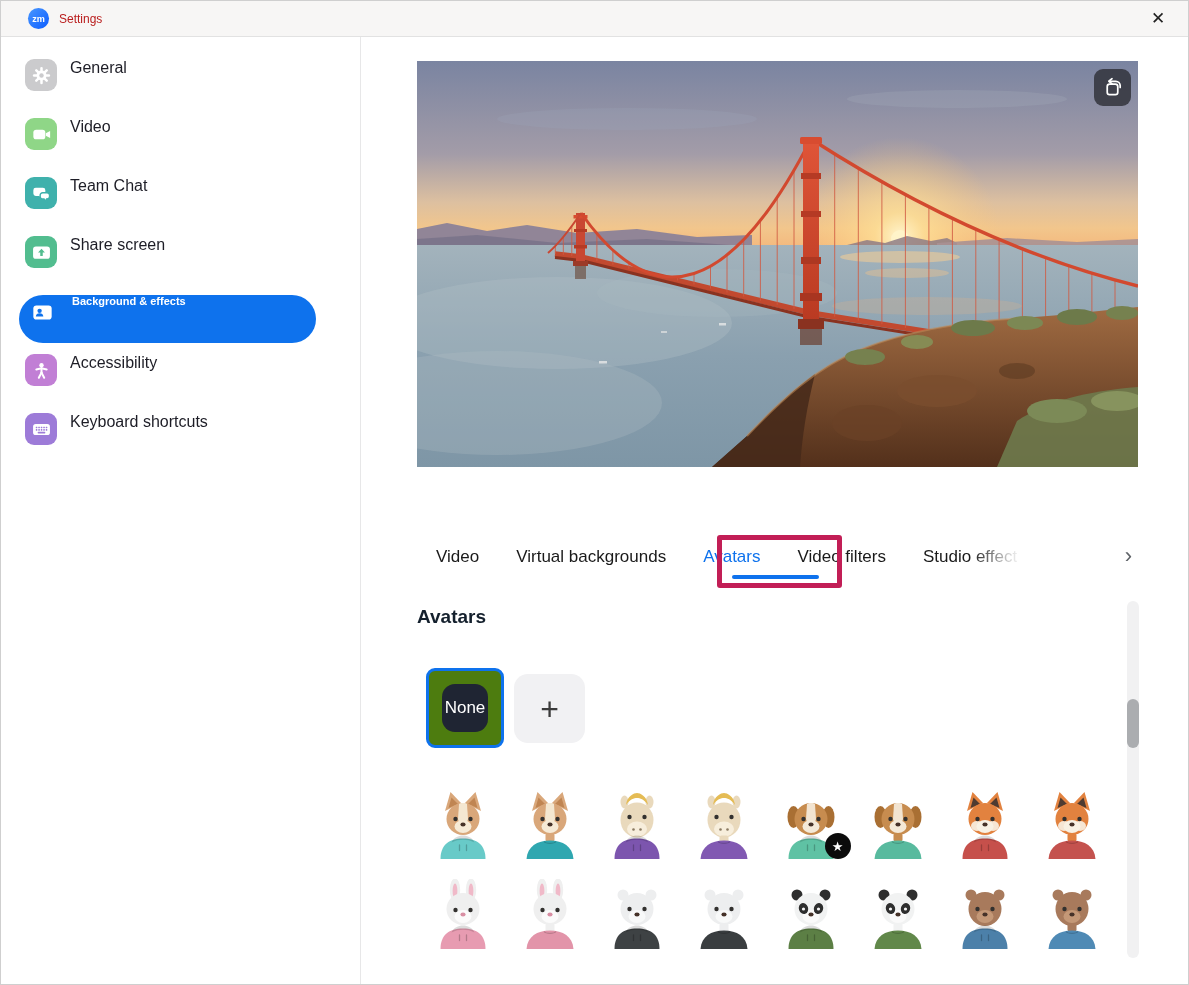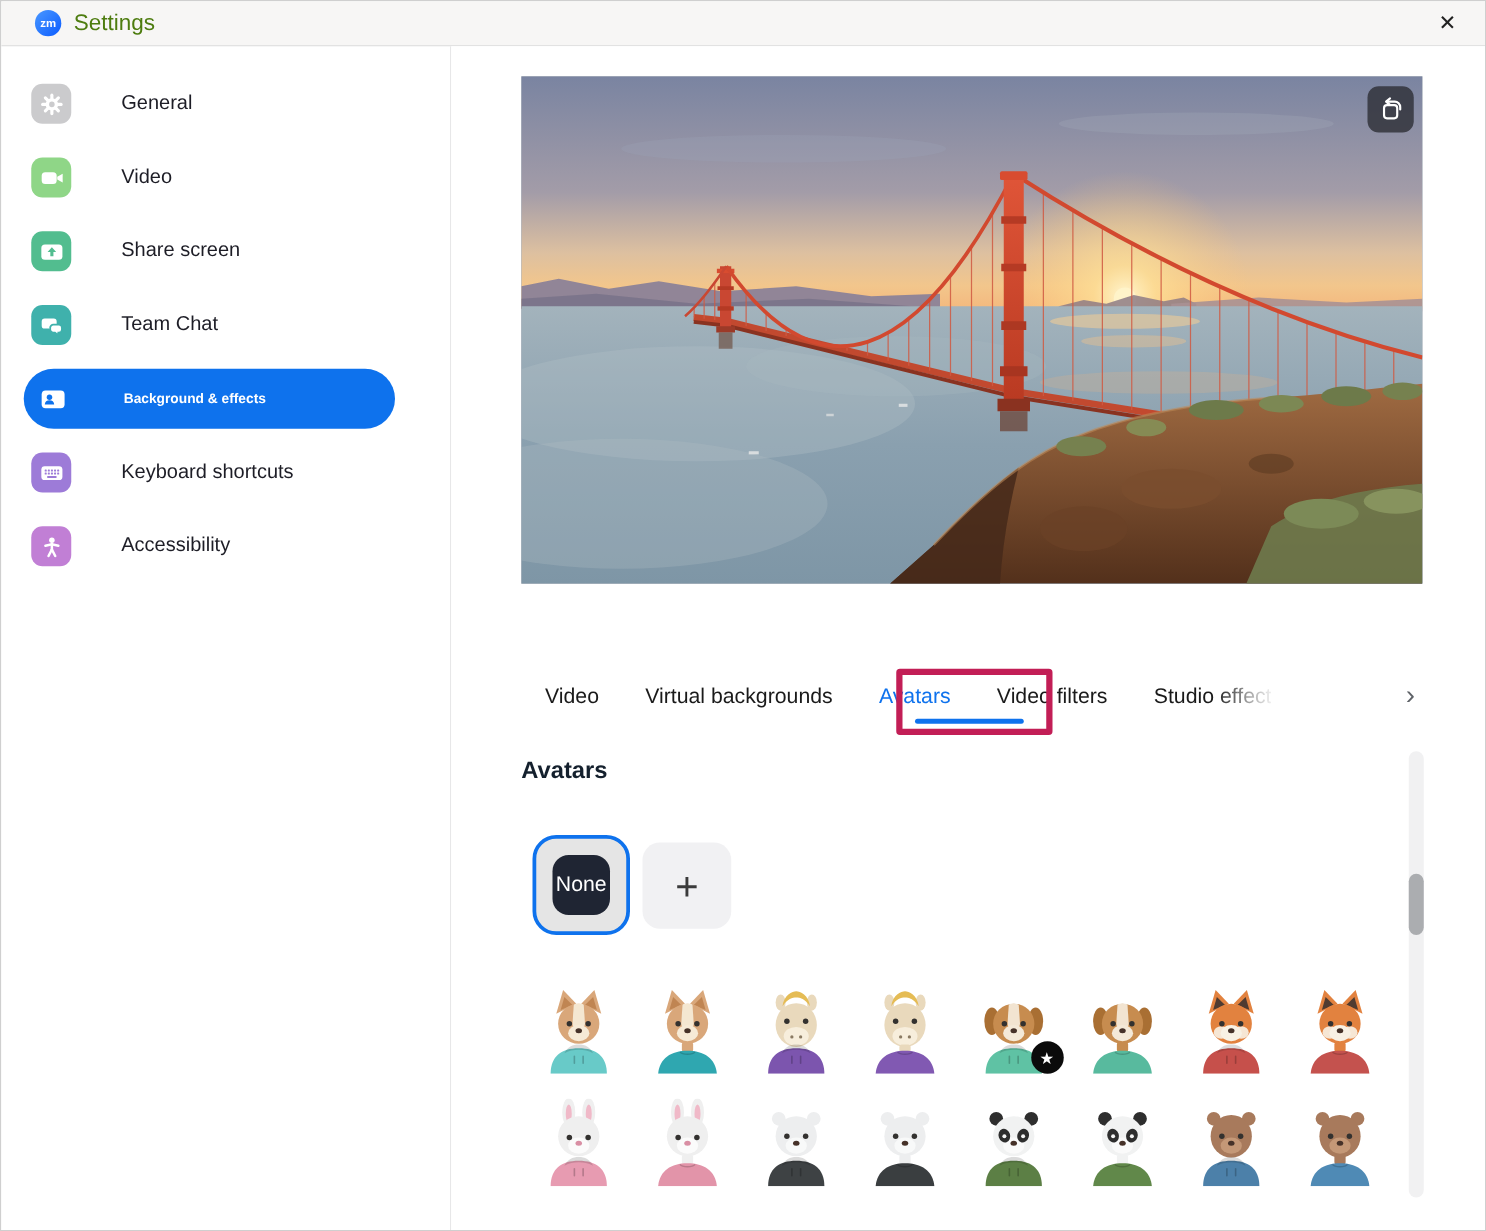--- a/index.html
+++ b/index.html
@@ -14,32 +14,32 @@
     position:relative;width:1189px;height:985px;background:#fff;
     border:1px solid #cfcfcf;overflow:hidden;
   }
   
   .titlebar{
     position:relative;height:36px;background:#f7f6f5;border-bottom:1px solid #e2e2e2;
     display:flex;align-items:center;gap:9px;padding-left:26px;
   }
   .zm-logo{width:23px;height:23px;display:grid;place-items:center;}
   .zm-logo svg{width:23px;height:23px;}
-  .win-title{font-size:18px;color:#4d7c0f;}
+  .win-title{font-size:12px;color:#b91c1c;}
   .close-btn{
     position:absolute;right:8px;top:0;width:44px;height:35px;display:grid;place-items:center;
     font-size:17px;color:#222;cursor:pointer;background:transparent;border:none;
   }
   
   .body-wrap{display:flex;height:948px;}
   .sidebar{width:360px;border-right:1px solid #e7e7e8;padding-top:22px;flex:none;background:#fff;}
   .main{position:relative;flex:1;background:#fff;}
   
   .side-item{
-    height:48px;border-radius:24px;display:flex;align-items:center;gap:40px;
+    height:48px;border-radius:24px;display:flex;gap:13px;
     padding-left:6px;margin:0 44px 11px 18px;cursor:pointer;
   }
   .side-item .side-icon{
     width:32px;height:32px;border-radius:9px;display:grid;place-items:center;flex:none;
   }
   .side-icon svg{width:23px;height:23px;}
   .side-item.selected .side-icon{width:34px;height:34px;}
   .side-item.selected .side-icon svg{width:25px;height:25px;}
   .side-label{font-size:16px;color:#1d1d26;white-space:nowrap;}
   .side-item.selected{background:var(--accent);}
@@ -72,22 +72,22 @@
   }
   .annotation-box{
     position:absolute;left:356px;top:498px;width:125px;height:53px;
     border:5px solid var(--annotation);border-radius:3px;pointer-events:none;
   }
   
   .section-heading{
     position:absolute;left:56px;top:569px;font-size:19px;font-weight:700;color:#14202d;
   }
   .none-btn{
-    position:absolute;left:65px;top:631px;width:78px;height:80px;border-radius:19px;
-    border:3px solid var(--accent);background:#e5e5e5;padding:13px;cursor:pointer;
+    position:absolute;left:65px;top:631px;width:78px;height:80px;border-radius:9px;
+    border:3px solid var(--accent);background:#4d7c0f;padding:13px;cursor:pointer;
   }
   .none-inner{
     width:100%;height:100%;border-radius:13px;background:var(--none-bg);
     display:grid;place-items:center;color:#fff;font-size:17px;
   }
   .add-btn{
     position:absolute;left:153px;top:637px;width:71px;height:69px;border-radius:14px;
     background:#f1f1f3;border:none;display:grid;place-items:center;
     font-size:32px;font-weight:300;color:#3b3b3b;cursor:pointer;line-height:1;
   }
@@ -152,46 +152,60 @@
         <div class="side-item">
       <span class="side-icon" style="background:#8FD687">
             <svg viewBox="0 0 24 24">
               <rect x="3.5" y="7" width="12.5" height="10" rx="3" fill="#fff"></rect>
               <path d="M16.5 10.8 L21 8.3 V15.7 L16.5 13.2 Z" fill="#fff"></path>
             </svg>
           </span>
       <span class="side-label">Video</span>
     </div>
         <div class="side-item">
+      <span class="side-icon" style="background:#3FB1AC">
+            <svg viewBox="0 0 24 24">
+              <path d="M3.5 8.5 A2.5 2.5 0 0 1 6 6 H13.5 A2.5 2.5 0 0 1 16 8.5 V12 A2.5 2.5 0 0 1 13.5 14.5 H12.5 V17 L9.5 14.5 H6 A2.5 2.5 0 0 1 3.5 12 Z" fill="#fff"></path>
+              <path d="M13.2 11.2 h4.6 a2.6 2.6 0 0 1 2.6 2.6 v1.4 a2.6 2.6 0 0 1 -2.6 2.6 h-0.4 l0.3 2.6 -3.1 -2.6 h-1.4 a2.6 2.6 0 0 1 -2.6 -2.6 v-1.4 a2.6 2.6 0 0 1 2.6 -2.6 Z" fill="#fff" stroke="#3FB1AC" stroke-width="1.5"></path>
+            </svg>
+          </span>
+      <span class="side-label">Team Chat</span>
+    </div>
+        <div class="side-item">
       <span class="side-icon" style="background:#52BD8F">
             <svg viewBox="0 0 24 24">
               <rect x="3.2" y="5.8" width="17.6" height="12.8" rx="3" fill="#fff"></rect>
               <path d="M12 8.2 L15.6 12 H13.3 V15.6 H10.7 V12 H8.4 Z" fill="#52BD8F"></path>
             </svg>
           </span>
       <span class="side-label">Share screen</span>
-    </div>
-        <div class="side-item">
-      <span class="side-icon" style="background:#3FB1AC">
-            <svg viewBox="0 0 24 24">
-              <path d="M3.5 8.5 A2.5 2.5 0 0 1 6 6 H13.5 A2.5 2.5 0 0 1 16 8.5 V12 A2.5 2.5 0 0 1 13.5 14.5 H12.5 V17 L9.5 14.5 H6 A2.5 2.5 0 0 1 3.5 12 Z" fill="#fff"></path>
-              <path d="M13.2 11.2 h4.6 a2.6 2.6 0 0 1 2.6 2.6 v1.4 a2.6 2.6 0 0 1 -2.6 2.6 h-0.4 l0.3 2.6 -3.1 -2.6 h-1.4 a2.6 2.6 0 0 1 -2.6 -2.6 v-1.4 a2.6 2.6 0 0 1 2.6 -2.6 Z" fill="#fff" stroke="#3FB1AC" stroke-width="1.5"></path>
-            </svg>
-          </span>
-      <span class="side-label">Team Chat</span>
     </div>
         <div class="side-item selected">
       <span class="side-icon" style="background:transparent">
             <svg viewBox="0 0 24 24">
               <rect x="3.2" y="5.2" width="17.6" height="13.6" rx="3" fill="#fff"></rect>
               <circle cx="9.2" cy="10.4" r="2.1" fill="#0E72ED"></circle>
               <path d="M5.6 15.9 C5.6 13.7 7.2 12.6 9.2 12.6 C11.2 12.6 12.8 13.7 12.8 15.9 Z" fill="#0E72ED"></path>
             </svg>
           </span>
       <span class="side-label">Background &amp; effects</span>
+    </div>
+        <div class="side-item">
+      <span class="side-icon" style="background:#C17FD5">
+            <svg viewBox="0 0 24 24">
+              <circle cx="12" cy="6.4" r="2.3" fill="#fff"></circle>
+              <g stroke="#fff" stroke-width="2.1" stroke-linecap="round" fill="none">
+                <path d="M12 9.4 V14.2"></path>
+                <path d="M6.6 11 L12 9.8 L17.4 11"></path>
+                <path d="M12 14.2 L9.2 19.6"></path>
+                <path d="M12 14.2 L14.8 19.6"></path>
+              </g>
+            </svg>
+          </span>
+      <span class="side-label">Accessibility</span>
     </div>
         <div class="side-item">
       <span class="side-icon" style="background:#9D7BD8">
             <svg viewBox="0 0 24 24">
               <rect x="3.2" y="6.2" width="17.6" height="11.6" rx="2.8" fill="#fff"></rect>
               <g fill="#9D7BD8">
                 <rect x="6" y="9" width="1.7" height="1.7" rx="0.5"></rect>
                 <rect x="8.6" y="9" width="1.7" height="1.7" rx="0.5"></rect>
                 <rect x="11.2" y="9" width="1.7" height="1.7" rx="0.5"></rect>
                 <rect x="13.8" y="9" width="1.7" height="1.7" rx="0.5"></rect>
@@ -199,34 +213,20 @@
                 <rect x="6" y="11.5" width="1.7" height="1.7" rx="0.5"></rect>
                 <rect x="8.6" y="11.5" width="1.7" height="1.7" rx="0.5"></rect>
                 <rect x="11.2" y="11.5" width="1.7" height="1.7" rx="0.5"></rect>
                 <rect x="13.8" y="11.5" width="1.7" height="1.7" rx="0.5"></rect>
                 <rect x="16.4" y="11.5" width="1.7" height="1.7" rx="0.5"></rect>
                 <rect x="8" y="14.4" width="8" height="1.7" rx="0.6"></rect>
               </g>
             </svg>
           </span>
       <span class="side-label">Keyboard shortcuts</span>
-    </div>
-        <div class="side-item">
-      <span class="side-icon" style="background:#C17FD5">
-            <svg viewBox="0 0 24 24">
-              <circle cx="12" cy="6.4" r="2.3" fill="#fff"></circle>
-              <g stroke="#fff" stroke-width="2.1" stroke-linecap="round" fill="none">
-                <path d="M12 9.4 V14.2"></path>
-                <path d="M6.6 11 L12 9.8 L17.4 11"></path>
-                <path d="M12 14.2 L9.2 19.6"></path>
-                <path d="M12 14.2 L14.8 19.6"></path>
-              </g>
-            </svg>
-          </span>
-      <span class="side-label">Accessibility</span>
     </div>
       </nav>
 
     <div class="main">
 
       <div class="preview">
         <svg class="scene" viewBox="0 0 721 406" preserveAspectRatio="none">
           <defs>
             <linearGradient id="skyG" x1="0" y1="0" x2="0" y2="1">
               <stop offset="0" stop-color="#7A84A1"></stop>

